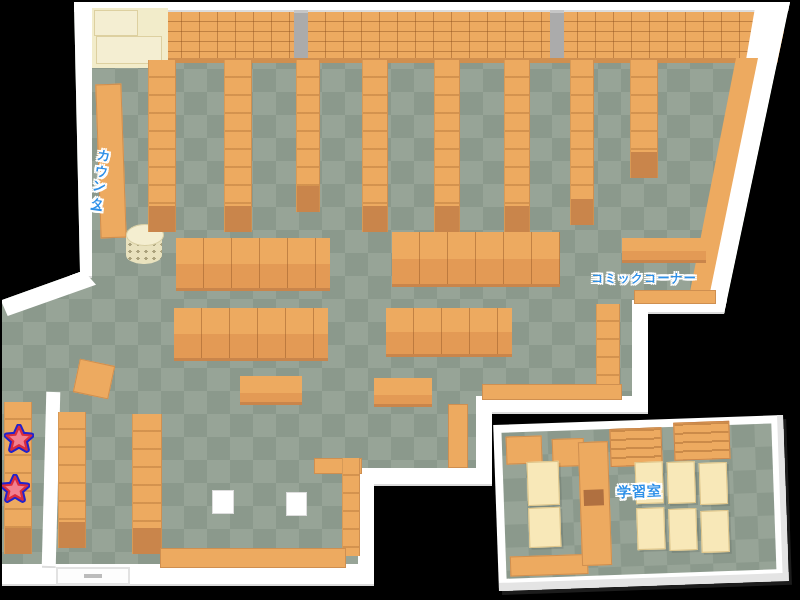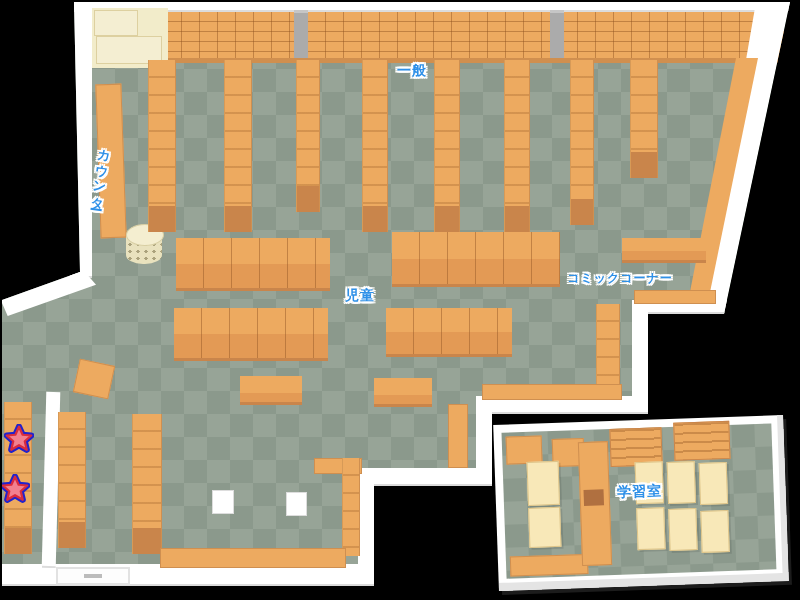--- a/index.html
+++ b/index.html
@@ -145,24 +145,22 @@
         <div class="foot"></div>
       </div>
     <div class="v-shelf" style="left:132px;top:414px;width:28px;height:140px;">
         <div class="foot"></div>
       </div>
     <div class="strip-shelf" style="left:160px;top:548px;width:184px;height:18px;"></div>
     <div class="strip-shelf" style="left:76px;top:362px;width:34px;height:32px;transform:rotate(12deg);"></div>
     <div class="white-square" style="left:212px;top:490px;width:20px;height:22px;"></div>
     <div class="white-square" style="left:286px;top:492px;width:19px;height:22px;"></div>
 
-    <div class="map-label lbl-md" style="left:362px;top:58px;width:100px;height:26px;">一般</div>
     <div class="map-label label-vertical" style="left:86px;top:114px;width:30px;height:116px;">カウンター</div>
-    <div class="map-label lbl-md" style="left:318px;top:282px;width:84px;height:28px;">児童</div>
-    <div class="map-label lbl-sm" style="left:544px;top:264px;width:152px;height:28px;">コミックコーナー</div>
+    <div class="map-label lbl-sm" style="left:568px;top:264px;width:152px;height:28px;">コミックコーナー</div>
 
     <svg class="star" style="left:4px;top:424px;" viewBox="0 0 24 24">
       <path class="outer" d="M12 2.2 L14.9 8.6 L21.8 9.2 L16.6 13.8 L18.2 20.6 L12 17 L5.8 20.6 L7.4 13.8 L2.2 9.2 L9.1 8.6 Z"></path>
       <path class="inner" d="M12 2.2 L14.9 8.6 L21.8 9.2 L16.6 13.8 L18.2 20.6 L12 17 L5.8 20.6 L7.4 13.8 L2.2 9.2 L9.1 8.6 Z"></path>
     </svg>
     <svg class="star" style="left:0px;top:474px;" viewBox="0 0 24 24">
       <path class="outer" d="M12 2.2 L14.9 8.6 L21.8 9.2 L16.6 13.8 L18.2 20.6 L12 17 L5.8 20.6 L7.4 13.8 L2.2 9.2 L9.1 8.6 Z"></path>
       <path class="inner" d="M12 2.2 L14.9 8.6 L21.8 9.2 L16.6 13.8 L18.2 20.6 L12 17 L5.8 20.6 L7.4 13.8 L2.2 9.2 L9.1 8.6 Z"></path>
     </svg>
   </div>

